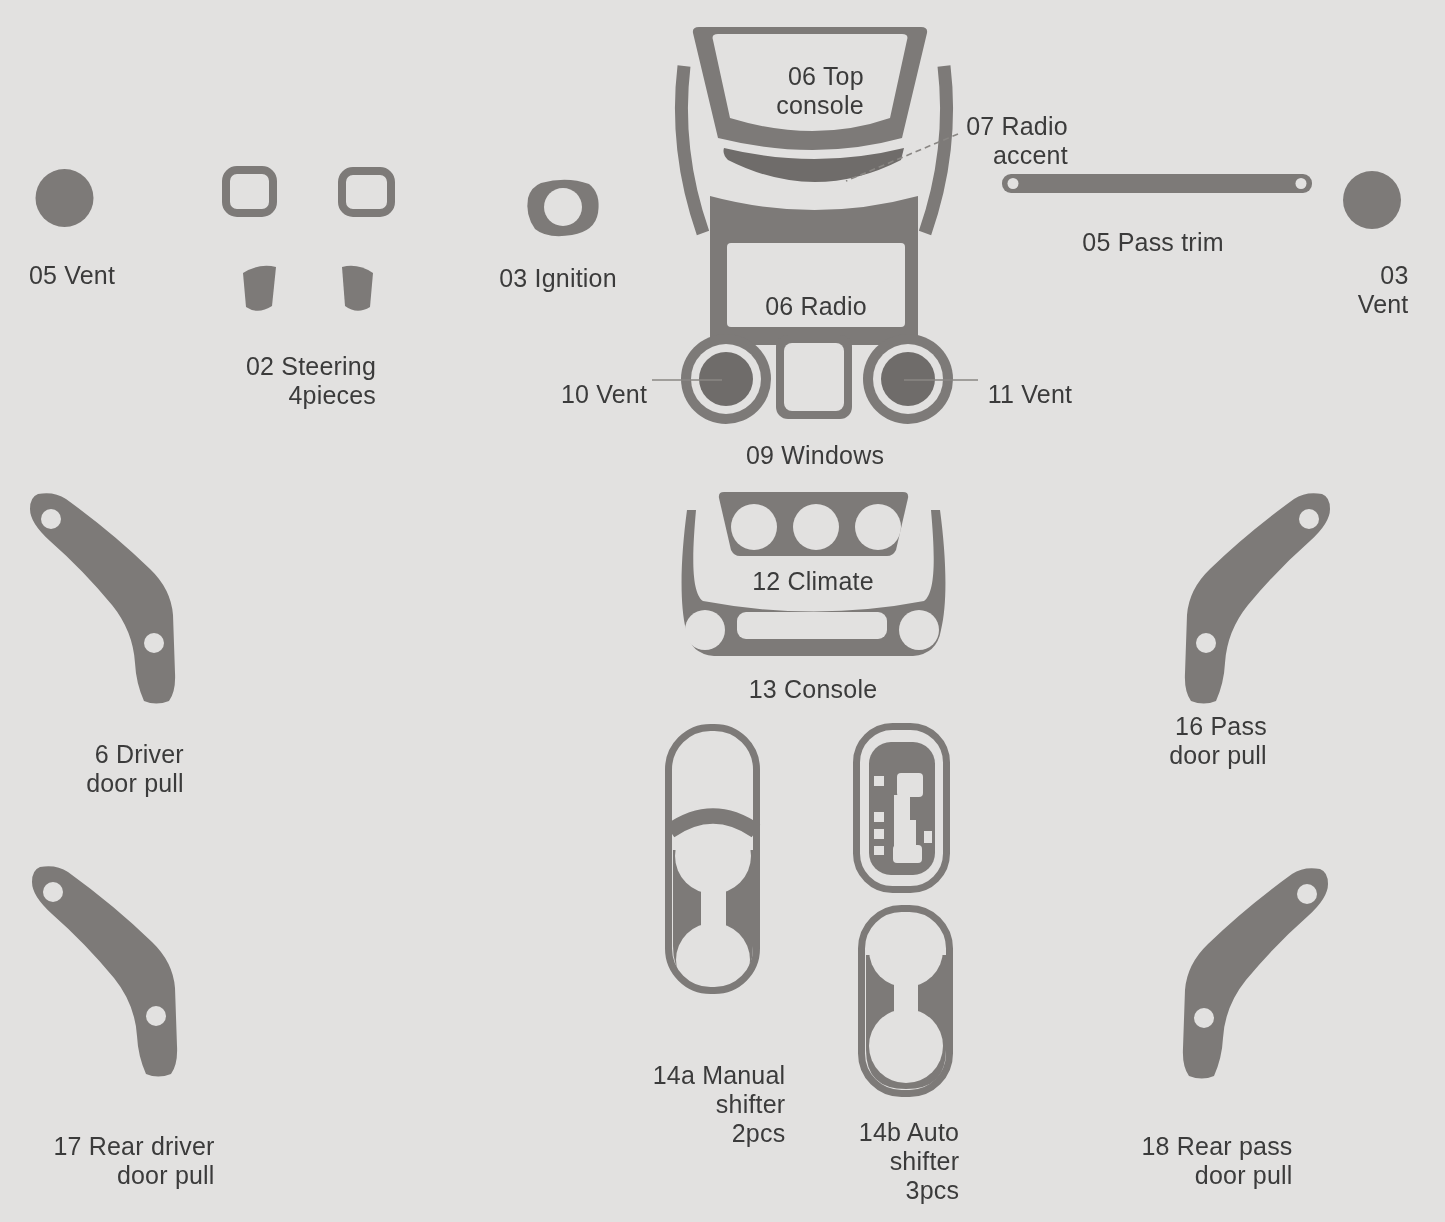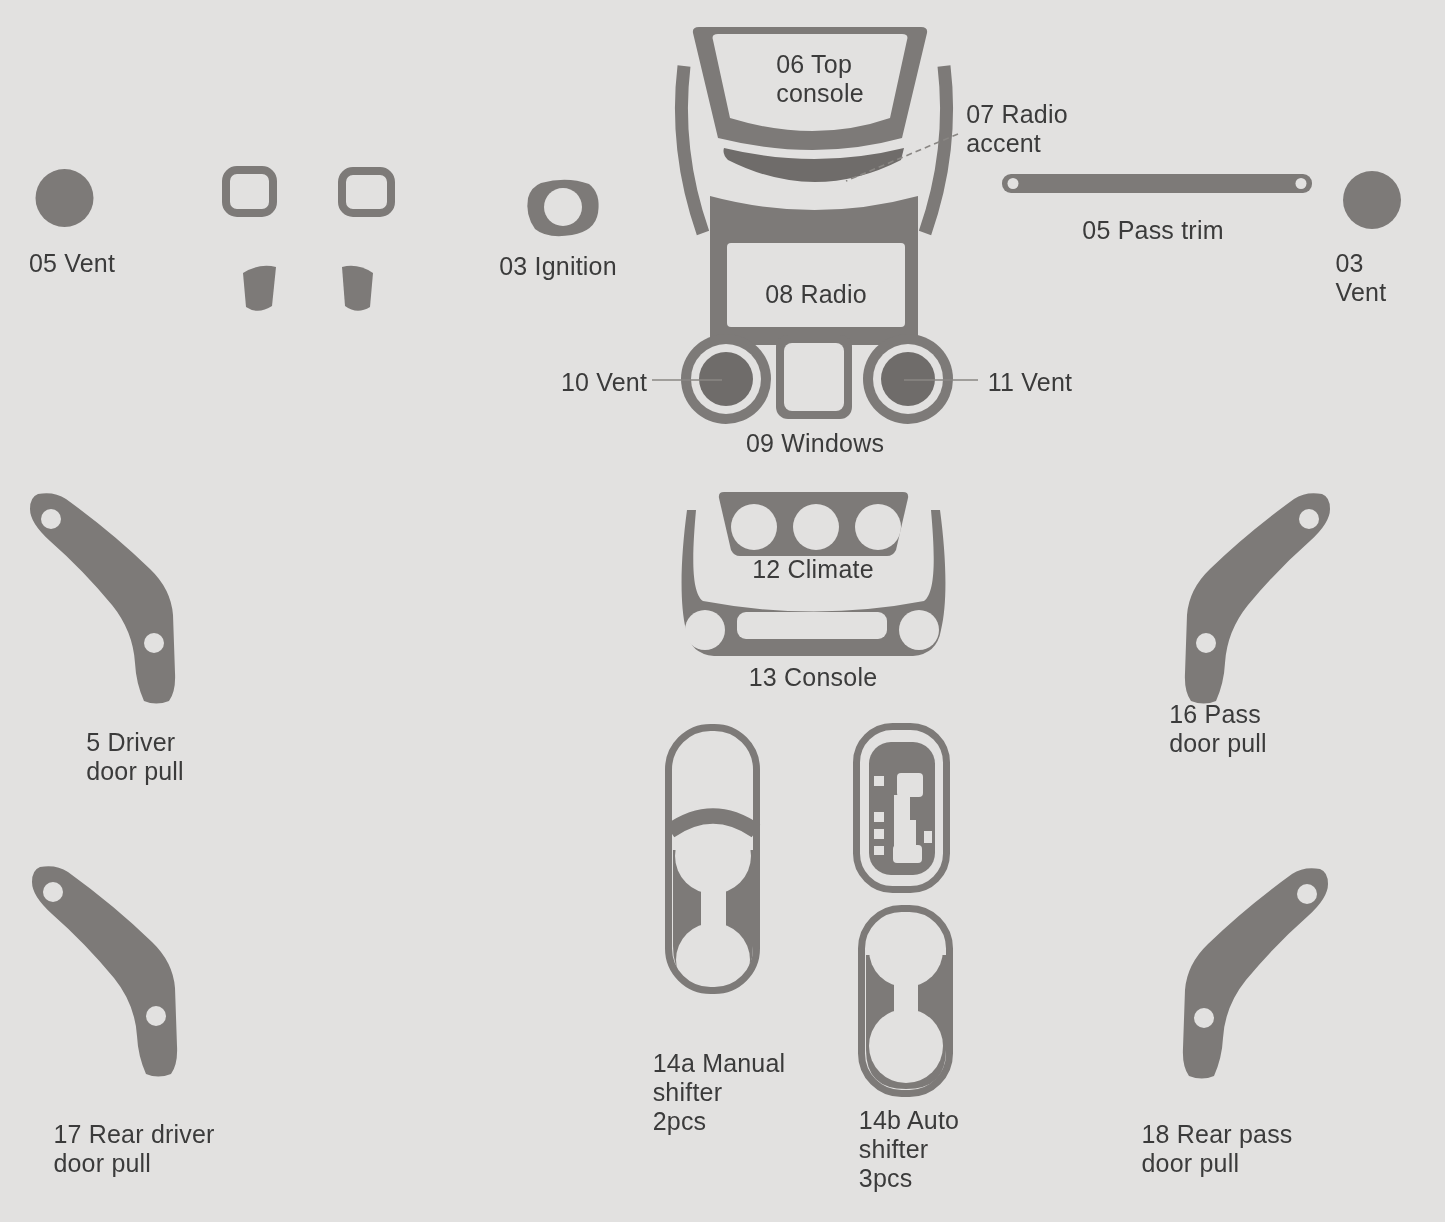--- a/index.html
+++ b/index.html
@@ -8,25 +8,26 @@
     width:1445px;height:1222px;
     background:var(--bg,#e2e1e0);
     overflow:hidden;
     font-family:"Liberation Sans", sans-serif;
   }
   #diagram-svg{position:absolute;left:0;top:0;}
   .label{
     position:absolute;
     transform:translateX(-50%);
     white-space:pre-line;
-    text-align:left;
+    text-align:right;
     font-size:25px;
     line-height:29px;
     color:var(--text,#3b3b3b);
     letter-spacing:0.2px;
+    margin-top:12px;
   }
   .part{fill:var(--part,#7d7a78);}
   .dark{fill:var(--accent,#6f6c6a);}
   .cut{fill:var(--bg,#e2e1e0);}
   .ringstroke{fill:none;stroke:var(--part,#7d7a78);}
   .leader{stroke:var(--line,#8a8784);stroke-width:1.6;fill:none;}
 </style>
 </head>
 <body>
 
@@ -154,40 +155,42 @@
       <rect class="ringstroke" x="861.5" y="908.5" width="88" height="185" rx="40" stroke-width="7"></rect>
     </g>
 
     <use href="#door-pull-shape" transform="translate(28,493)"></use>
     <use href="#door-pull-shape" transform="translate(1332,493) scale(-1,1)"></use>
     <use href="#door-pull-shape" transform="translate(30,866)"></use>
     <use href="#door-pull-shape" transform="translate(1330,868) scale(-1,1)"></use>
   </svg>
 
   <div class="label" style="left:72px;top:249px">05 Vent</div>
+  <div class="label" style="left:311px;top:340px">02 Steering
+4pieces</div>
   <div class="label" style="left:558px;top:252px">03 Ignition</div>
   <div class="label" style="left:1372px;top:249px">03 Vent</div>
   <div class="label" style="left:1153px;top:216px">05 Pass trim</div>
   <div class="label" style="left:820px;top:50px">06 Top
 console</div>
   <div class="label" style="left:1017px;top:100px">07 Radio
 accent</div>
-  <div class="label" style="left:816px;top:280px">08 Radio</div>
+  <div class="label" style="left:816px;top:280px">06 Radio</div>
   <div class="label" style="left:815px;top:429px">09 Windows</div>
   <div class="label" style="left:604px;top:368px">10 Vent</div>
   <div class="label" style="left:1030px;top:368px">11 Vent</div>
   <div class="label" style="left:813px;top:555px">12 Climate</div>
   <div class="label" style="left:813px;top:663px">13 Console</div>
   <div class="label" style="left:719px;top:1049px">14a Manual
 shifter
 2pcs</div>
   <div class="label" style="left:909px;top:1106px">14b Auto
 shifter
 3pcs</div>
-  <div class="label" style="left:135px;top:728px">5 Driver
+  <div class="label" style="left:135px;top:728px">6 Driver
 door pull</div>
   <div class="label" style="left:1218px;top:700px">16 Pass
 door pull</div>
   <div class="label" style="left:134px;top:1120px">17 Rear driver
 door pull</div>
   <div class="label" style="left:1217px;top:1120px">18 Rear pass
 door pull</div>
 </div>
 
 </body></html>

